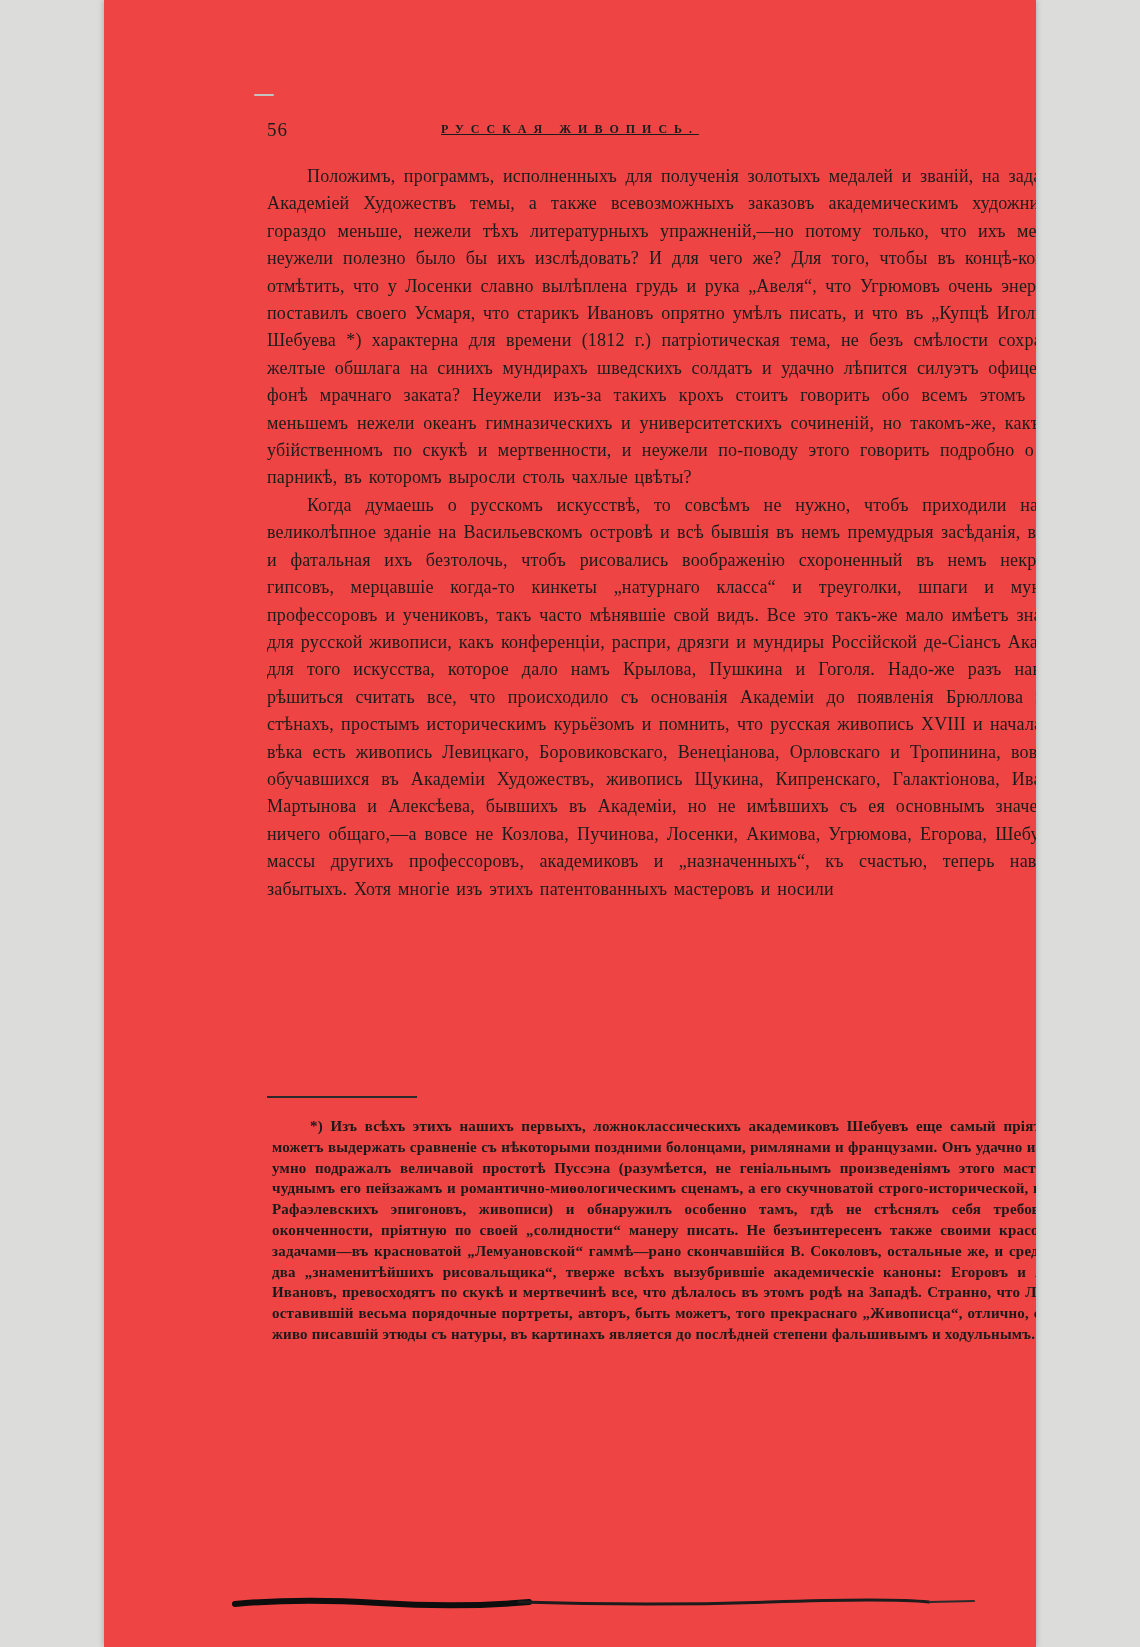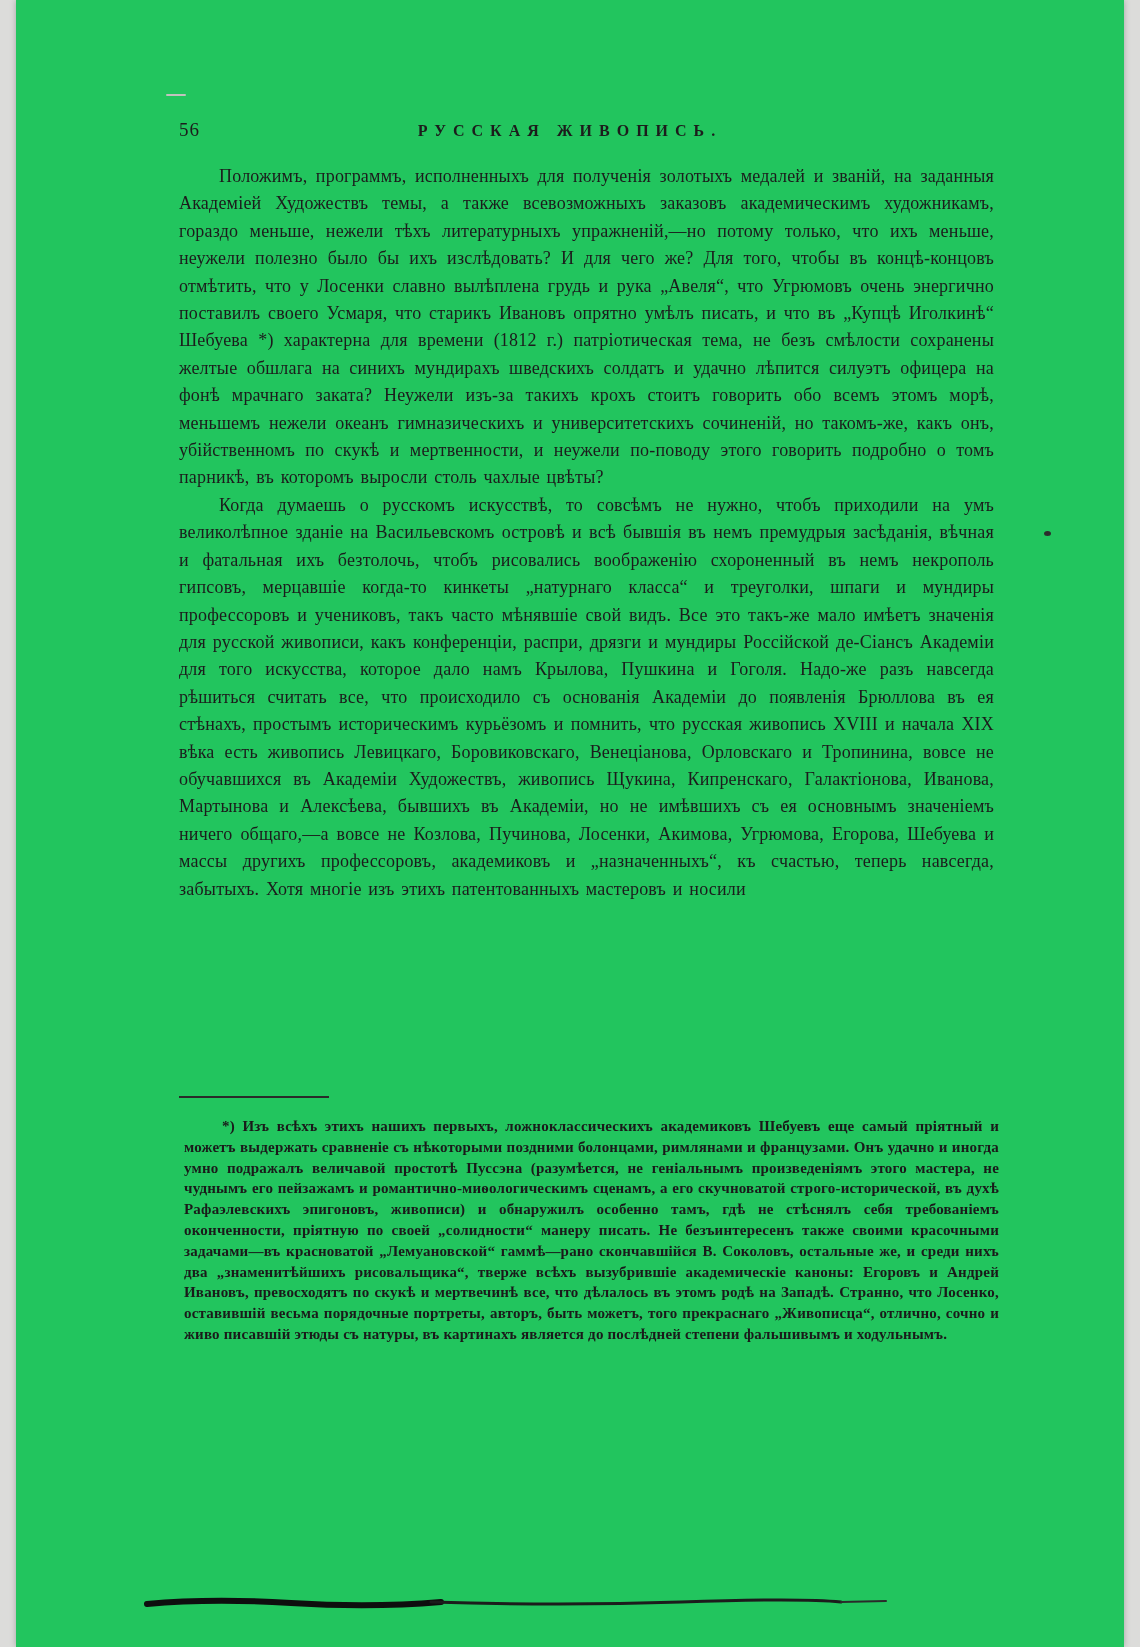--- a/index.html
+++ b/index.html
@@ -1,42 +1,43 @@
 <!DOCTYPE html>
 <html><head>
 <meta charset="utf-8">
 <style>
   html, body { margin:0; padding:0; background:#dcdcda; }
   .page {
     position:relative;
-    width:1108px;
+    width:932px;
     height:1647px;
     margin:0 auto;
-    background:#22c55e;
+    background:#ef4444;
     font-family:"Liberation Serif", serif;
     color:#1c1c1c;
     overflow:hidden;
     box-shadow:0 0 6px rgba(0,0,0,.25);
   }
   .page-number {
     position:absolute;
     top:119px;
     left:163px;
     font-size:19px;
     letter-spacing:1px;
   }
   .running-title {
     position:absolute;
     top:122px;
     left:0;
     width:100%;
     text-align:center;
-    font-size:16px;
+    font-size:12px;
     font-weight:bold;
     letter-spacing:7px;
+    text-decoration:underline;
   }
   .body-text {
     position:absolute;
     top:163px;
     left:163px;
     width:815px;
     font-size:18px;
     line-height:27.4px;
     text-align:justify;
     letter-spacing:0.2px;

